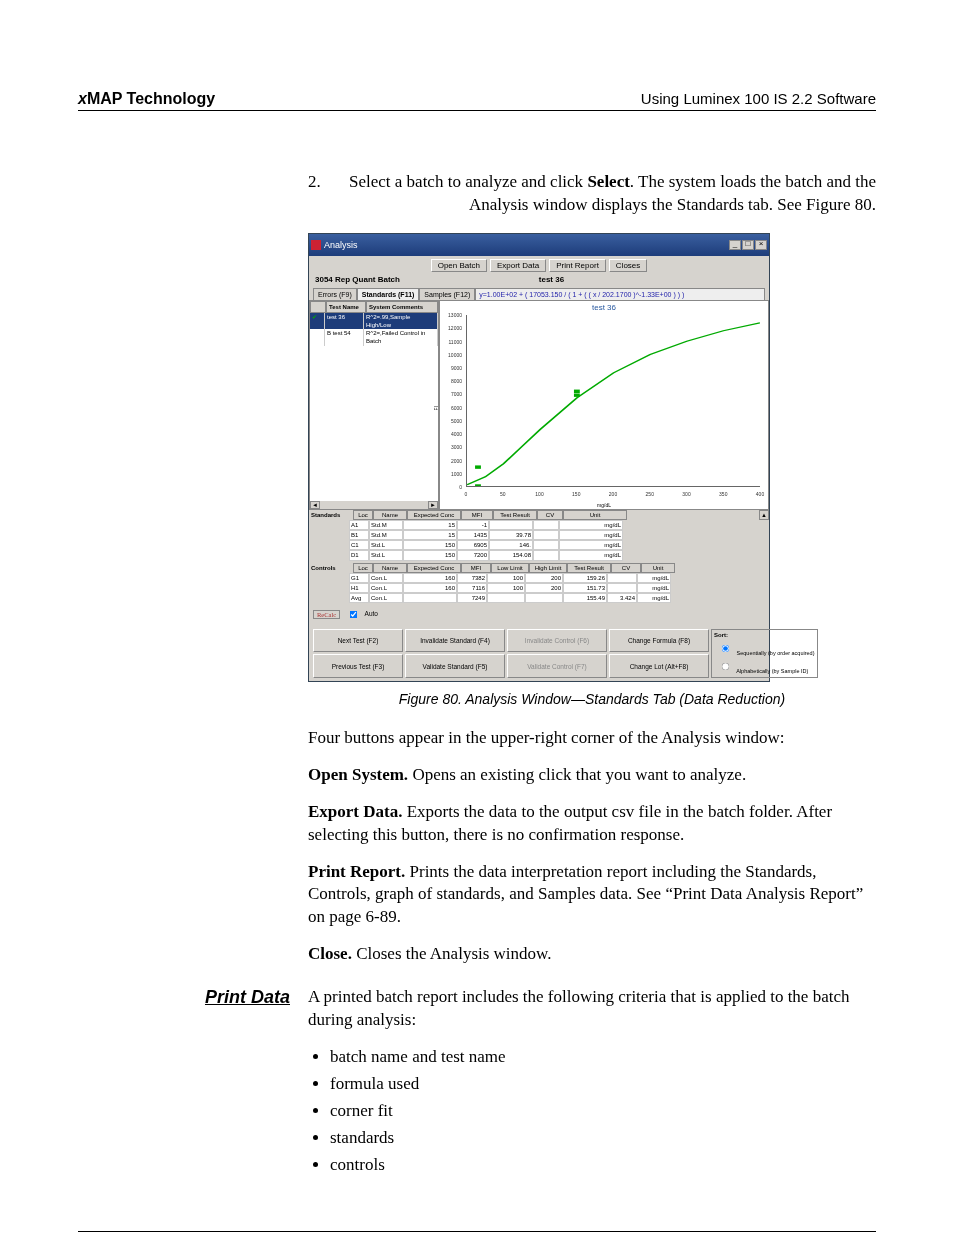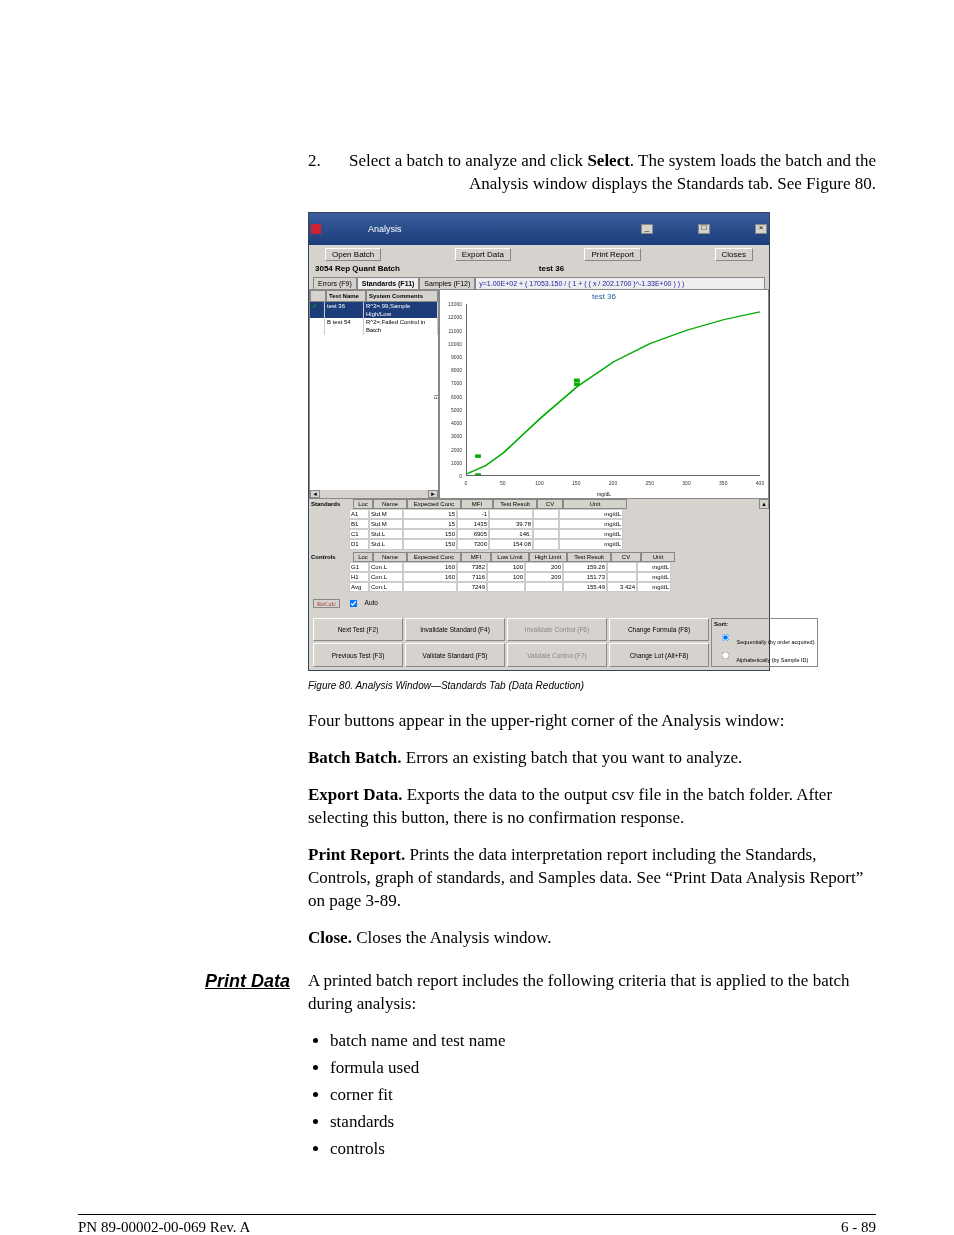--- a/index.html
+++ b/index.html
@@ -49,24 +49,24 @@
   }
   .right-col p { margin: 0 0 14px 0; }
   .step {
     display: flex;
     margin-bottom: 16px;
   }
   .step .num { width: 26px; flex: 0 0 26px; }
   .step .txt { flex: 1; text-align: right; }
   .figure-wrap { margin: 4px 0 8px 0; }
   .figure-caption {
-    text-align: left;
+    text-align: center;
     font-style: italic;
     font-family: Arial, Helvetica, sans-serif;
-    font-size: 10px;
+    font-size: 14px;
     margin: 8px 0 18px 0;
   }
   .bold { font-weight: bold; }
   .section-side {
     font-family: Arial, Helvetica, sans-serif;
     font-weight: bold;
     font-style: italic;
     font-size: 18px;
     text-align: right;
     line-height: 1.25;
@@ -92,37 +92,36 @@
     font-family: "MS Sans Serif", Tahoma, Arial, sans-serif;
     font-size: 8px;
     background: #d6d3ce;
     color: #000;
   }
   .titlebar {
     background: linear-gradient(#3a5f9f,#1d3c7a);
     color: #fff;
     display: flex;
     align-items: center;
-    height: 32px;
+    height: 22px;
     padding: 0 2px;
     font-size: 9px;
-    gap: 44px;
   }
   .titlebar .ticon {
     width: 10px; height: 10px; background: #c23; margin-right: 3px;
     display: inline-block;
   }
   .titlebar .spacer { flex: 1; }
   .titlebar .winctl {
     background: #d6d3ce; color:#000; width:12px; height:10px;
     margin-left:1px; display:flex; align-items:center; justify-content:center;
     font-size:8px; border:1px solid #888; box-sizing:border-box;
   }
   .top-btn-row {
-    display:flex; justify-content:space-between; padding:3px 16px; gap:3px;
+    display:flex; justify-content:center; padding:3px 16px; gap:3px;
     background:#d6d3ce;
   }
   .top-btn-row button {
     font: 8px Tahoma, Arial, sans-serif;
     padding: 1px 6px;
     background:#d6d3ce; border:1px solid #888; border-top-color:#fff; border-left-color:#fff;
   }
   .batchrow {
     display:flex; justify-content:space-between; padding:0 6px 2px 6px;
     font-weight:bold; font-size:8px;
@@ -187,20 +186,26 @@
   .sortbox { border:1px solid #888; padding:1px 2px; grid-row: span 2; }
   .sortbox .ttl { font-weight:bold; font-size:6px; }
   .sortbox label { display:block; font-size:5.5px; white-space:nowrap; }
   .recalc-row { display:flex; gap:3px; padding:2px 4px; align-items:center; font-size:6.5px; }
   .recalc-row button { font:6.5px Tahoma; padding:0 3px; color:#a33; background:#d6d3ce; border:1px solid #888; }
 </style>
 </head>
 <body>
 
 <div class="page">
+  <div class="header-row">
+    <div class="header-left">
+      <span class="x">x</span><span>MAP Technology</span>
+    </div>
+    <div class="header-right">Using Luminex 100 IS 2.2 Software</div>
+  </div>
 
   <div class="body-area">
     <div class="left-col"></div>
     <div class="right-col">
 
       <div class="step">
         <div class="num">2.</div>
         <div class="txt">
           <span>Select a batch to analyze and click </span><span class="bold">Select</span><span>. The system loads the batch and the Analysis window displays the Standards tab. See Figure 80.</span>
         </div>
@@ -426,23 +431,23 @@
             <button class="dis">Validate Control (F7)</button>
             <button>Change Lot (Alt+F8)</button>
           </div>
         </div>
       </div>
 
       <div class="figure-caption">Figure 80.  Analysis Window—Standards Tab (Data Reduction)</div>
 
       <p>Four buttons appear in the upper-right corner of the Analysis window:</p>
 
-      <p><span class="bold">Batch Batch.</span><span> Errors an existing batch that you want to analyze.</span></p>
+      <p><span class="bold">Open System.</span><span> Opens an existing click that you want to analyze.</span></p>
       <p><span class="bold">Export Data.</span><span> Exports the data to the output csv file in the batch folder. After selecting this button, there is no confirmation response.</span></p>
-      <p><span class="bold">Print Report.</span><span> Prints the data interpretation report including the Standards, Controls, graph of standards, and Samples data. See “Print Data Analysis Report” on page 3-89.</span></p>
+      <p><span class="bold">Print Report.</span><span> Prints the data interpretation report including the Standards, Controls, graph of standards, and Samples data. See “Print Data Analysis Report” on page 6-89.</span></p>
       <p><span class="bold">Close.</span><span> Closes the Analysis window.</span></p>
     </div>
   </div>
 
   <div class="body-area" style="margin-top:6px">
     <div class="left-col">
       <div class="section-side">
         <div>Print Data</div>
       </div>
     </div>

